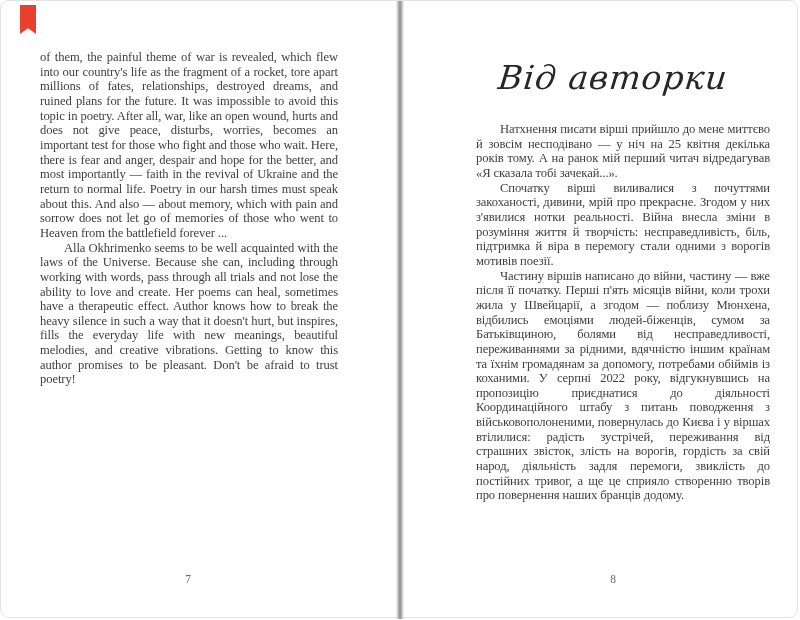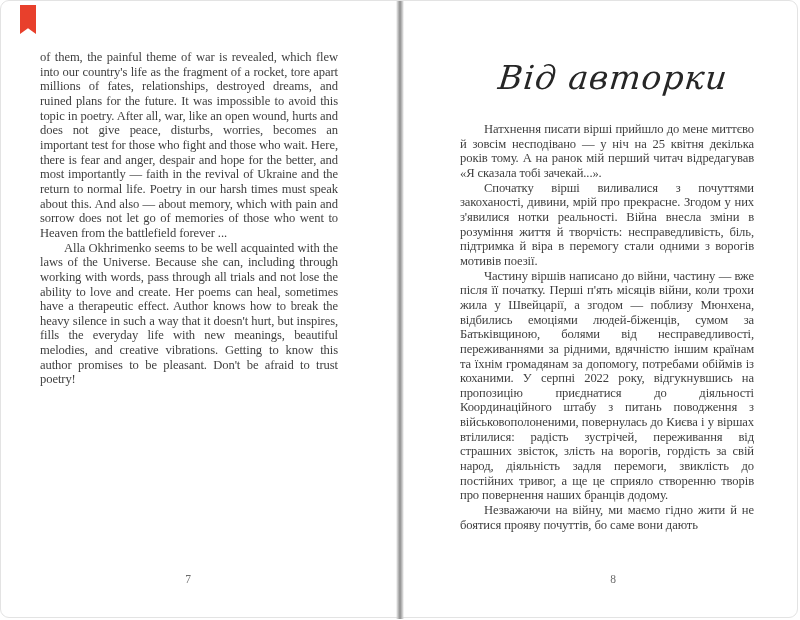--- a/index.html
+++ b/index.html
@@ -47,21 +47,21 @@
     position: absolute;
     color: #3f3f3f;
     font-size: 12.6px;
     line-height: 14.65px;
     text-align: justify;
     letter-spacing: -0.1px;
   }
   .page-col p { margin: 0; }
   .page-col p.indent { text-indent: 24px; }
   .left-col  { left: 39px;  top: 49px;  width: 298px; }
-  .right-col { left: 459px; top: 121px; width: 294px; }
+  .right-col { left: 475px; top: 121px; width: 294px; }
   .chapter-heading {
     position: absolute;
     left: 465px;
     top: 57px;
     width: 294px;
     text-align: center;
     font-family: "DejaVu Serif", "Liberation Serif", serif;
     font-style: italic;
     font-size: 33px;
     line-height: 40px;
@@ -95,18 +95,17 @@
   <div class="folio folio-left">7</div>
 
   <div class="spine"></div>
 
   <div class="chapter-heading">Від авторки</div>
 
   <div class="page-col right-col" style="color: rgb(63, 63, 63);">
     <p class="indent">Натхнення писати вірші прийшло до мене миттєво й зовсім несподівано — у ніч на 25 квітня декілька років тому. А на ранок мій перший читач відредагував «Я сказала тобі зачекай...».</p>
     <p class="indent">Спочатку вірші виливалися з почуттями закоханості, дивини, мрій про прекрасне. Згодом у них з'явилися нотки реальності. Війна внесла зміни в розуміння життя й творчість: несправедливість, біль, підтримка й віра в перемогу стали одними з ворогів мотивів поезії.</p>
     <p class="indent">Частину віршів написано до війни, частину — вже після її початку. Перші п'ять місяців війни, коли трохи жила у Швейцарії, а згодом — поблизу Мюнхена, відбились емоціями людей-біженців, сумом за Батьківщиною, болями від несправедливості, переживаннями за рідними, вдячністю іншим країнам та їхнім громадянам за допомогу, потребами обіймів із коханими. У серпні 2022 року, відгукнувшись на пропозицію приєднатися до діяльності Координаційного штабу з питань поводження з військовополоненими, повернулась до Києва і у віршах втілилися: радість зустрічей, переживання від страшних звісток, злість на ворогів, гордість за свій народ, діяльність задля перемоги, звиклість до постійних тривог, а ще це сприяло створенню творів про повернення наших бранців додому.</p>
-    <p class="indent">Незважаючи на війну, ми маємо гідно жити й не боятися прояву почуттів, бо саме вони дають</p>
   </div>
 
   <div class="folio folio-right">8</div>
 
 </div>
 
 </body></html>

